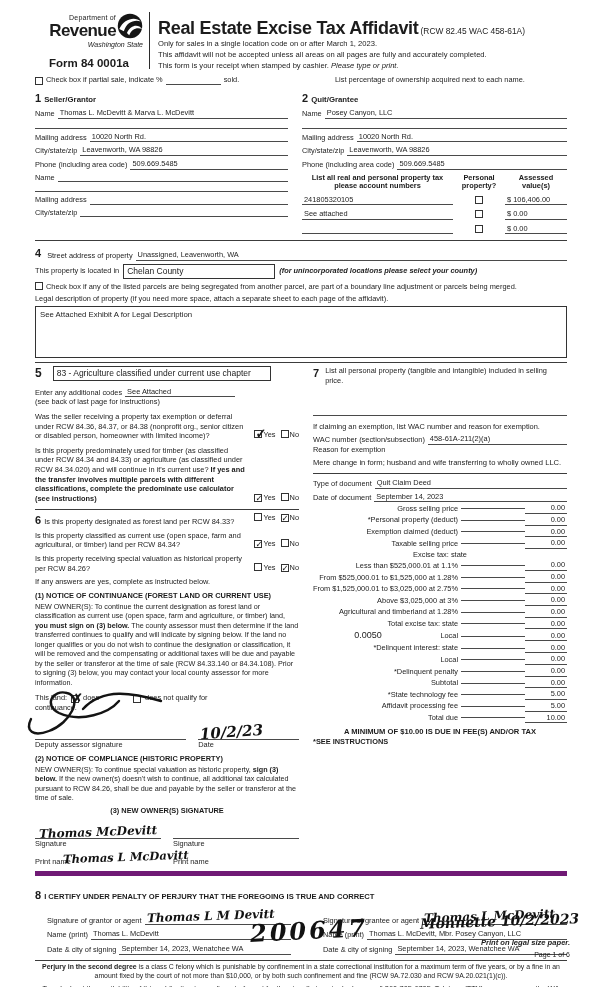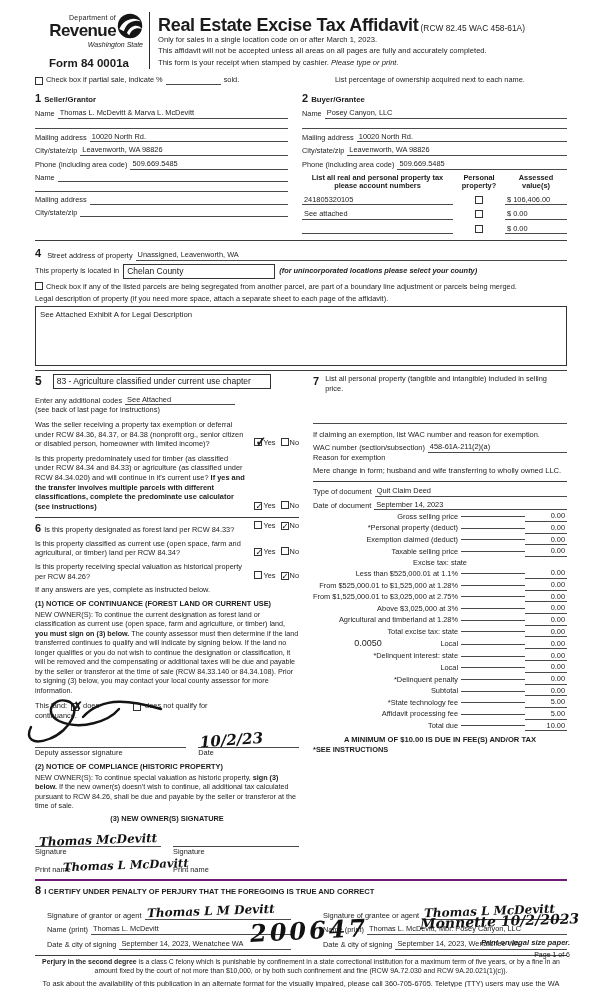--- a/index.html
+++ b/index.html
@@ -2,21 +2,21 @@
 <html><head>
 <meta charset="utf-8">
 <style>
   *{box-sizing:border-box;margin:0;padding:0}
   html,body{width:600px;background:#fff}
   body{font-family:"Liberation Sans",sans-serif;color:#1c1c1c;font-size:7.4px;line-height:1.3;position:relative;height:987px;overflow:hidden}
   .page{padding:8px 33px 0 35px}
   b,.b{font-weight:bold}
   .i{font-style:italic}
   
-  .hdr{display:flex;align-items:center}
+  .hdr{display:flex;align-items:flex-end}
   .logoblk{width:108px;flex:none;padding-top:5px}
   .logorow{display:flex;justify-content:flex-end;align-items:flex-end;gap:1px}
   .logotxt{text-align:right}
   .dept{font-size:7px;letter-spacing:.2px}
   .rev{font-size:17px;font-weight:bold;letter-spacing:-.6px;line-height:1}
   .wa{font-size:7px;font-style:italic;text-align:right;margin-top:1px}
   .formno{font-size:11.5px;font-weight:bold;text-align:center;margin-top:7px}
   .hvline{width:1px;background:#2b2b2b;align-self:stretch;margin:4px 8px 2px 6px}
   .titleblk{flex:1;padding-top:4px}
   .title{font-size:18px;font-weight:bold;letter-spacing:-.3px;display:inline;line-height:1}
@@ -49,21 +49,21 @@
   .prow{display:flex;align-items:flex-end;margin-top:4px}
   .prow .c1{flex:1;border-bottom:1px solid #4a4a4a;padding:0 2px;min-height:9px}
   .prow .c2{width:52px;flex:none;text-align:center}
   .prow .c3{width:62px;flex:none;border-bottom:1px solid #4a4a4a;text-align:left;padding:0 2px}
   
   .sec4{margin-top:6px;padding-top:3px}
   .addr-row{display:flex;align-items:flex-end;gap:3px}
   .addr-row .val{flex:1;border-bottom:1px solid #4a4a4a;padding:0 2px}
   .county-row{display:flex;align-items:center;gap:4px;margin-top:3px}
   .county-box{width:152px;border:1px solid #333;padding:1px 3px;font-size:8.5px}
-  .legalbox{border:1px solid #333;height:60px;margin-top:2px;padding:3px 4px;font-size:7.8px}
+  .legalbox{border:1px solid #333;height:52px;margin-top:2px;padding:3px 4px;font-size:7.8px}
   
   .main{display:flex;margin-top:4px;border-top:1px solid #3c3c3c;padding-top:3px}
   .mcolL{width:272px;flex:none;padding-right:8px}
   .mcolR{flex:1;padding-left:6px}
   .codebox{border:1px solid #333;width:218px;padding:1px 3px;font-size:8.5px;white-space:nowrap;overflow:hidden}
   .s5row{display:flex;align-items:flex-start;gap:8px}
   .q{display:flex;align-items:flex-end;margin-top:4px}
   .qtxt{flex:1;padding-right:4px}
   .yn{white-space:nowrap;flex:none;padding-bottom:1px}
   .yn .cb{margin-right:1px;margin-left:5px}
@@ -82,21 +82,21 @@
   
   .trow{display:flex;align-items:center;margin-top:1px}
   .trow .lbl{flex:1;text-align:right;padding-right:3px;white-space:nowrap}
   .trow .lead{width:64px;flex:none;border-bottom:1px solid #4a4a4a}
   .trow .tval{width:42px;flex:none;border-bottom:1px solid #4a4a4a;text-align:right;padding-right:2px}
   .trow .pfx{width:110px;flex:none;text-align:center;font-size:9px}
   .trow.center{justify-content:center}
   .minnote{font-weight:bold;text-align:center;margin-top:4px;font-size:7.6px}
   .seeinstr{font-weight:bold;font-size:7.4px}
   
-  .sec8{border-top:2px solid #701a75;margin-top:5px;padding-top:2px}
+  .sec8{border-top:5px solid #701a75;margin-top:5px;padding-top:12px}
   .cert{font-weight:bold;font-size:7.6px}
   .s8cols{display:flex;gap:20px;margin-top:2px}
   .s8col{flex:1;padding-left:12px}
   .s8row{display:flex;align-items:flex-end;gap:3px;margin-top:4px}
   .s8row .val{flex:1;border-bottom:1px solid #4a4a4a;padding:0 2px;position:relative;white-space:nowrap}
   .s8sig{font-size:12px;white-space:nowrap}
   
   .perjury{border-top:1px solid #3c3c3c;margin-top:5px;padding-top:2px;text-align:center;font-size:6.9px;line-height:1.3}
   .tty{text-align:center;font-size:7.4px;margin-top:3px}
   .stamp{position:absolute;left:250px;top:915px;font-size:24px;letter-spacing:3px;transform:rotate(-3deg)}
@@ -181,21 +181,21 @@
           <span>Mailing address</span>
           <span class="val"></span>
         </div>
       <div class="frow">
           <span>City/state/zip</span>
           <span class="val"></span>
         </div>
     </div>
 
     <div class="gcolR">
-      <div class="sechead"><span class="secnum">2</span><span>Buyer/Grantee</span></div>
+      <div class="sechead"><span class="secnum">2</span><span>Quit/Grantee</span></div>
       <div class="frow">
           <span>Name</span>
           <span class="val">Posey Canyon, LLC</span>
         </div>
       <div class="frow" style="margin-top:9px">
           <span class="val"></span>
         </div>
       <div class="frow">
           <span>Mailing address</span>
           <span class="val">10020 North Rd.</span>

